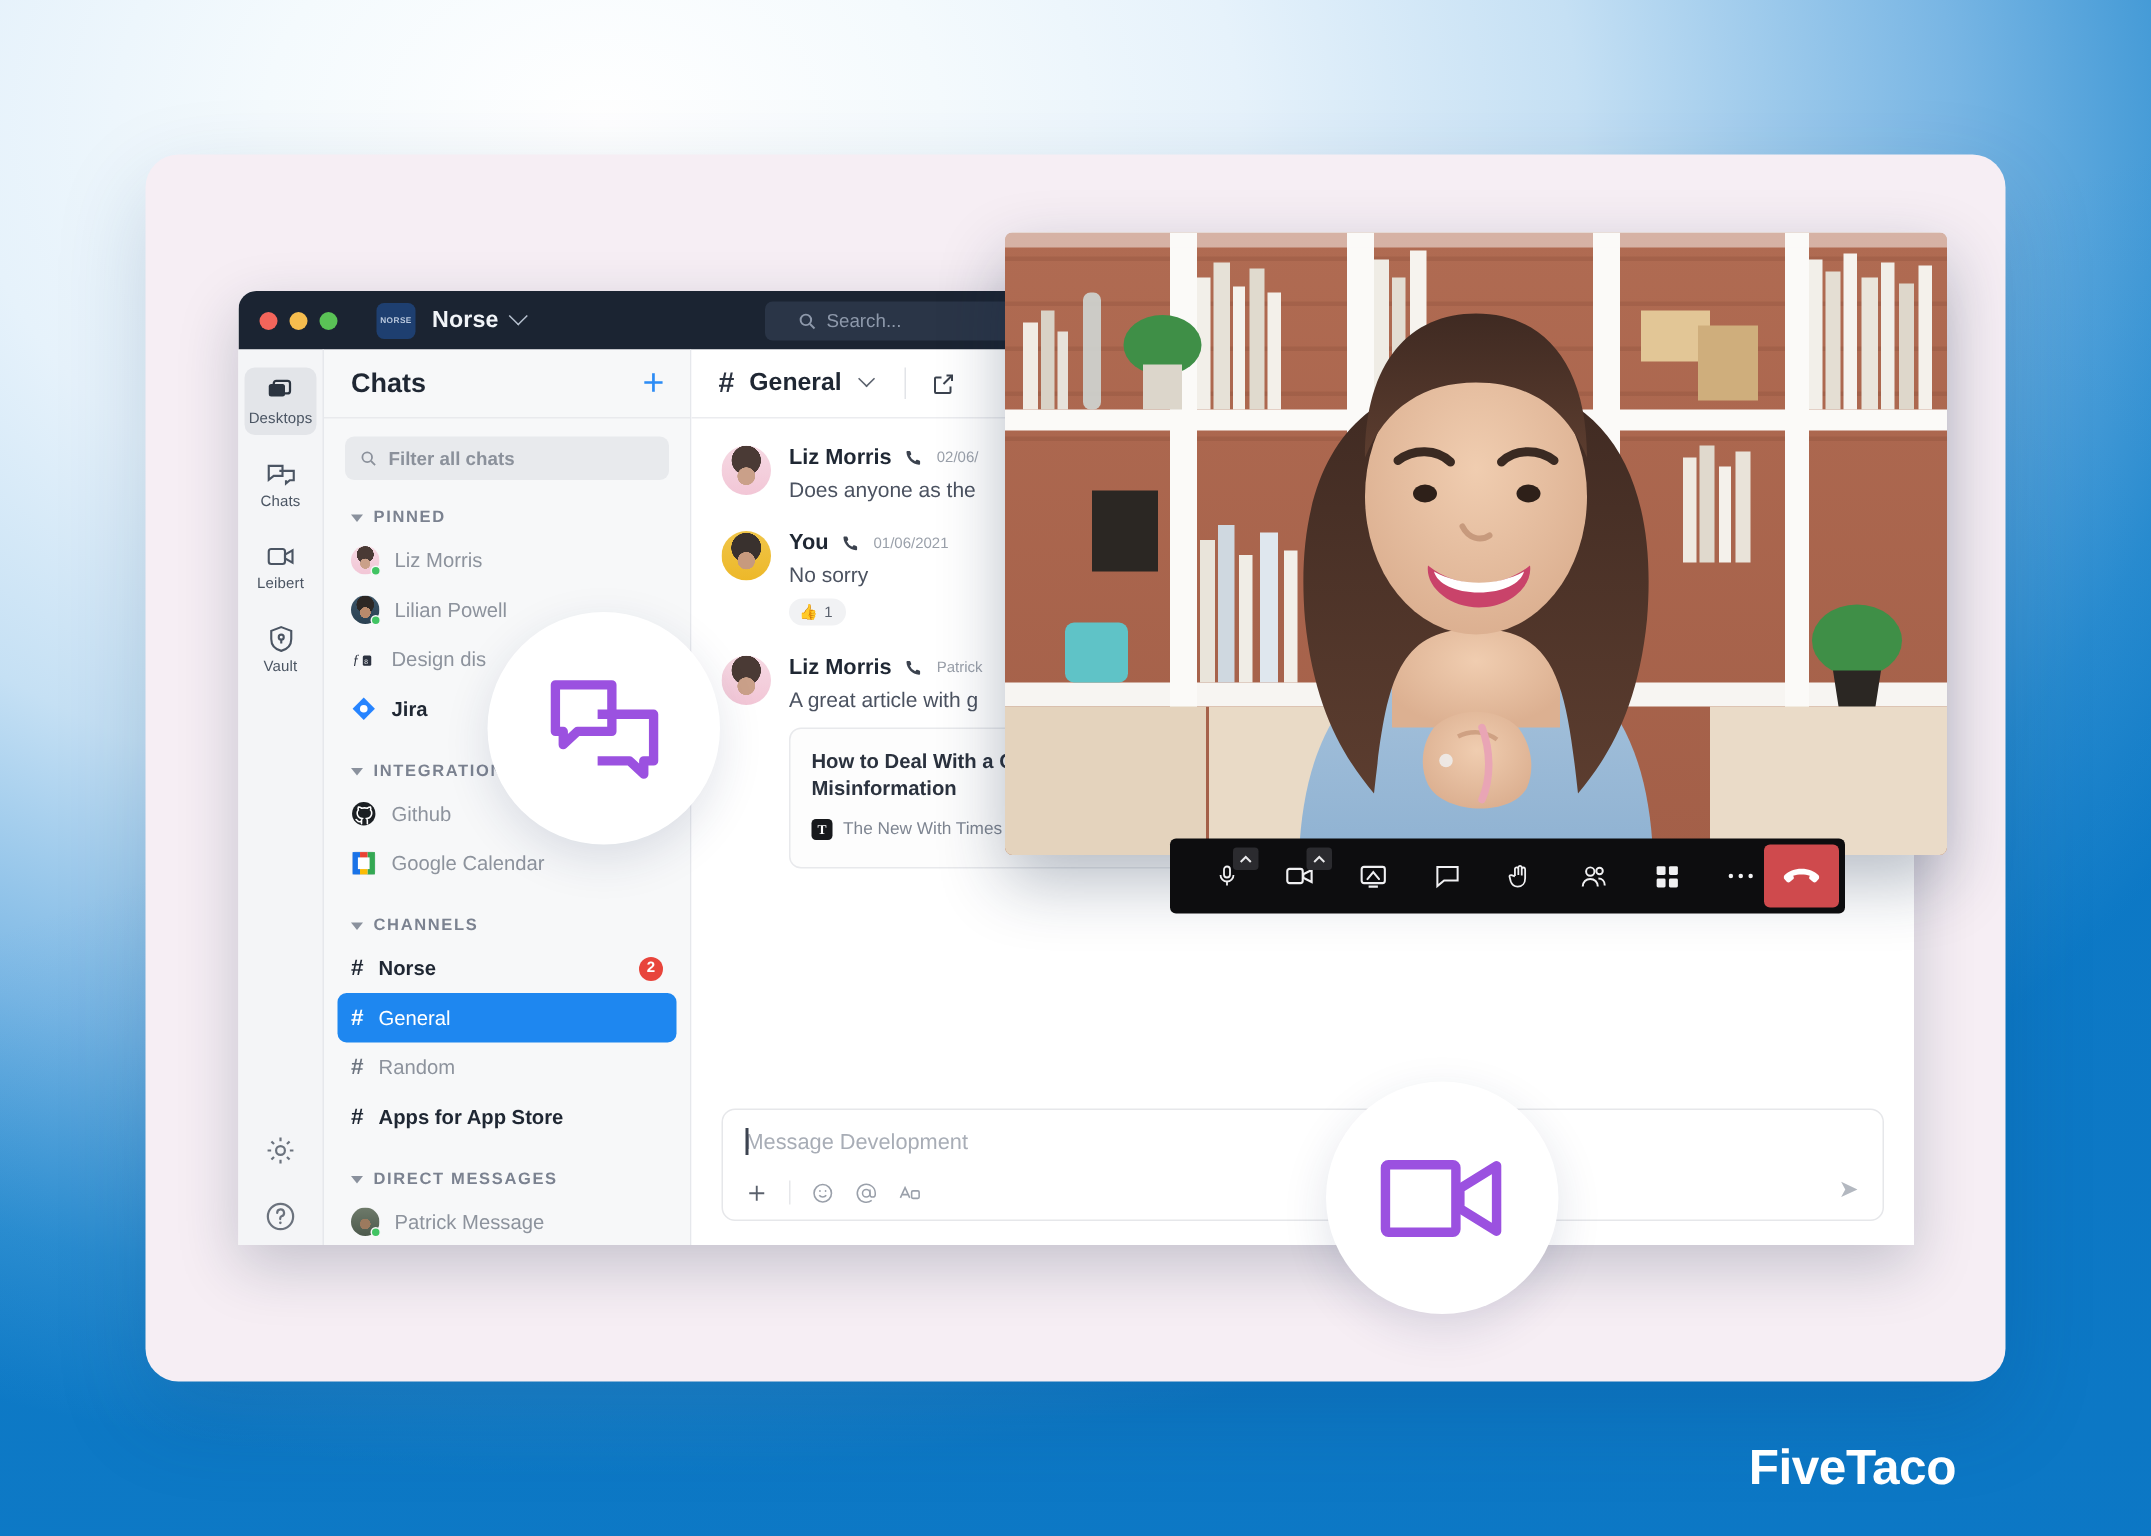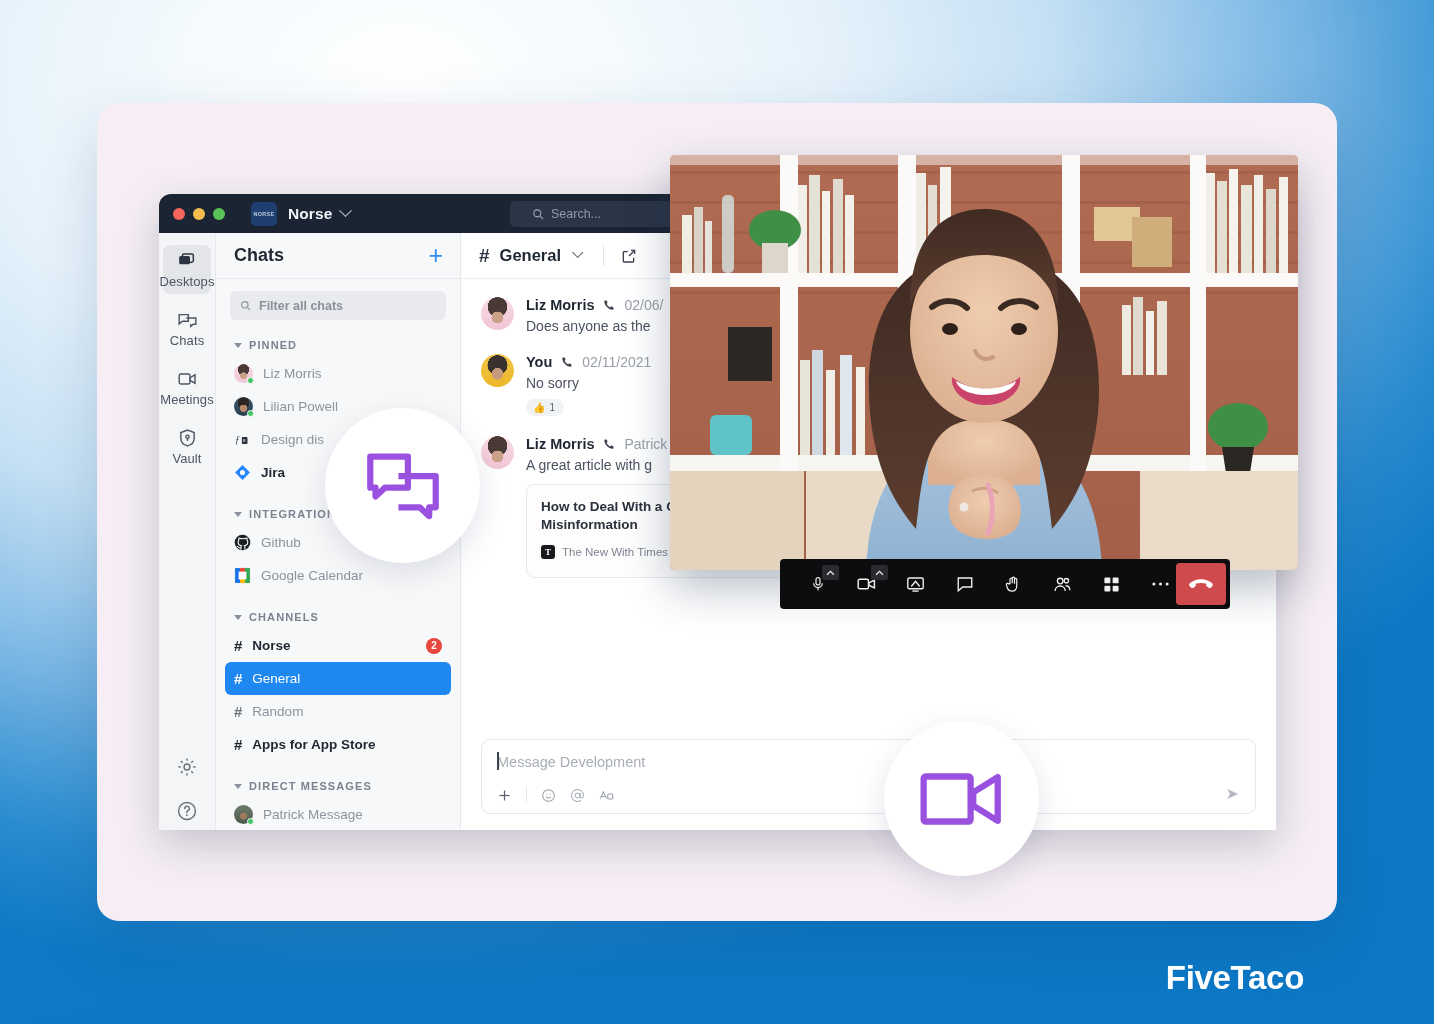--- a/index.html
+++ b/index.html
@@ -80,21 +80,21 @@
     width: 57px; background: #f4f5f7; border-right: 1px solid #e6e8ec;
     display: flex; flex-direction: column; align-items: center;
     padding-top: 12px; position: relative;
   }
   .rail-item {
     width: 48px; padding: 6px 0 5px; margin-bottom: 10px;
     display: flex; flex-direction: column; align-items: center; gap: 3px;
     border-radius: 7px;
   }
   .rail-item.active { background: #e3e5e9; }
-  .rail-lbl { font-size: 13px; color: #4b5563; letter-spacing: .1px; text-align: right; }
+  .rail-lbl { font-size: 10px; color: #4b5563; letter-spacing: .1px; text-align: right; }
   .rail-bottom { position: absolute; bottom: 8px; left: 0; width: 100%;
     display:flex; flex-direction:column; align-items:center; gap: 22px; }
 
   
   #chatcol {
     width: 245px; background: #f7f8f9; border-right: 1px solid #e6e8ec;
     position: relative;
   }
   #chatcol-head {
     height: 46px; display: flex; align-items: center; justify-content: space-between;
@@ -140,21 +140,21 @@
     display: flex; align-items: center; padding: 0 18px; gap: 10px;
   }
   #conv-head .hs { font-size: 19px; color: #2c3340; font-weight: 700; }
   #conv-head .nm { font-size: 16.5px; font-weight: 700; color: #1f2733; }
   .vdiv { width: 1px; height: 21px; background: #e2e4e8; margin: 0 7px 0 12px; }
   #msgs { flex: 1; padding: 18px 20px 0; overflow: hidden; }
   .msg { display: flex; gap: 12px; margin-bottom: 20px; }
   .msg .mav { width: 33px; height: 33px; border-radius: 50%; flex: none; background-size: cover; }
   .mhead { display: flex; align-items: center; gap: 9px; }
   .mname { font-size: 14.5px; font-weight: 700; color: #1f2733; }
-  .mtime { font-size: 14px; color: #9aa0aa; }
+  .mtime { font-size: 10px; color: #9aa0aa; }
   .mtext { font-size: 14px; color: #4b5260; margin-top: 5px; }
   .react {
     margin-top: 8px; display: inline-flex; align-items: center; gap: 4px;
     background: #f1f2f4; border-radius: 11px; padding: 3px 9px 3px 7px;
     font-size: 10px; color: #5b626e;
   }
   .card-link {
     margin-top: 11px; width: 405px; border: 1px solid #e8e9ec; border-radius: 8px;
     background: #fdfdfd; padding: 13px 14px; display: flex; gap: 12px;
     align-items: flex-start; justify-content: space-between;
@@ -283,21 +283,21 @@
             <path d="M10.5 9.5H22v7.5h-3.2l-3 2.6V17"></path>
         </svg>
         <span class="rail-lbl">Chats</span>
       </div>
 
       <div class="rail-item">
         <svg width="21" height="20" viewBox="0 0 24 24" fill="none" stroke="#4b5563" stroke-width="1.7">
           <rect x="2" y="6" width="13" height="12" rx="2"></rect>
           <path d="M15 10.5l6-3.5v10l-6-3.5z"></path>
         </svg>
-        <span class="rail-lbl">Meetings</span>
+        <span class="rail-lbl">Leibert</span>
       </div>
 
       <div class="rail-item">
         <svg width="21" height="20" viewBox="0 0 24 24" fill="none" stroke="#4b5563" stroke-width="1.7">
           <path d="M12 2.5l8 3v6.5c0 5-3.4 8.3-8 9.5-4.6-1.2-8-4.5-8-9.5V5.5z"></path>
           <circle cx="12" cy="10.5" r="2"></circle>
             <line x1="12" y1="12" x2="12" y2="15.5"></line>
         </svg>
         <span class="rail-lbl">Vault</span>
       </div>
@@ -448,21 +448,21 @@
         </div>
 
         <div class="msg">
           <span class="mav ph-you"></span>
           <div>
             <div class="mhead">
               <span class="mname">You</span>
               <svg width="12" height="12" viewBox="0 0 24 24" fill="#3b424e">
                 <path d="M6.6 3.2c.7 0 1.2.4 1.4 1l.9 2.8c.2.6 0 1.2-.5 1.6l-1.3 1a13 13 0 007.3 7.3l1-1.3c.4-.5 1-.7 1.6-.5l2.8.9c.6.2 1 .7 1 1.4v2.9c0 .8-.7 1.5-1.5 1.4C10.3 20.9 3.1 13.7 2.6 4.7c0-.8.6-1.5 1.4-1.5z"></path>
               </svg>
-              <span class="mtime">02/11/2021</span>
+              <span class="mtime">01/06/2021</span>
             </div>
             <div class="mtext">No sorry</div>
             <div class="react">
               <span>👍</span>
               <span>1</span>
             </div>
           </div>
         </div>
 
         <div class="msg">

